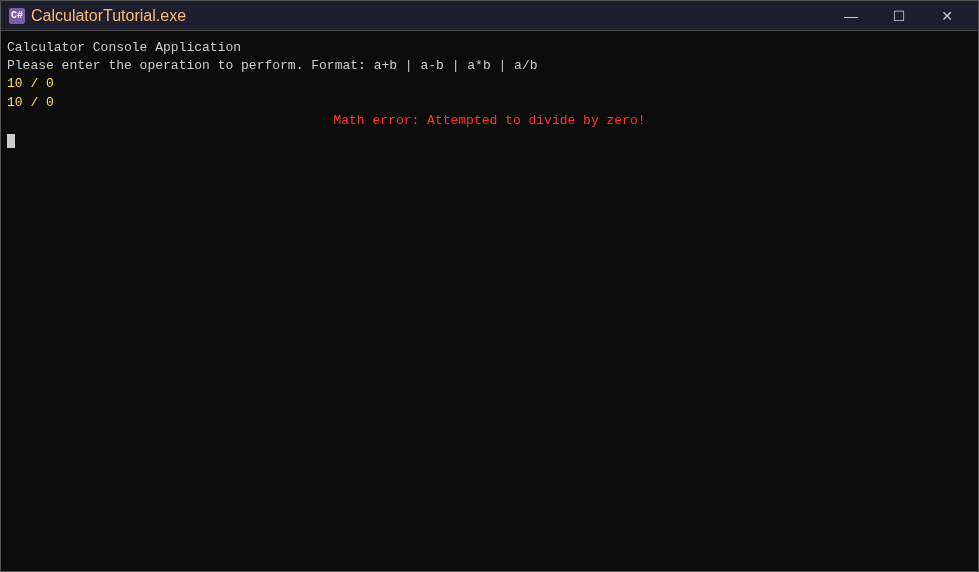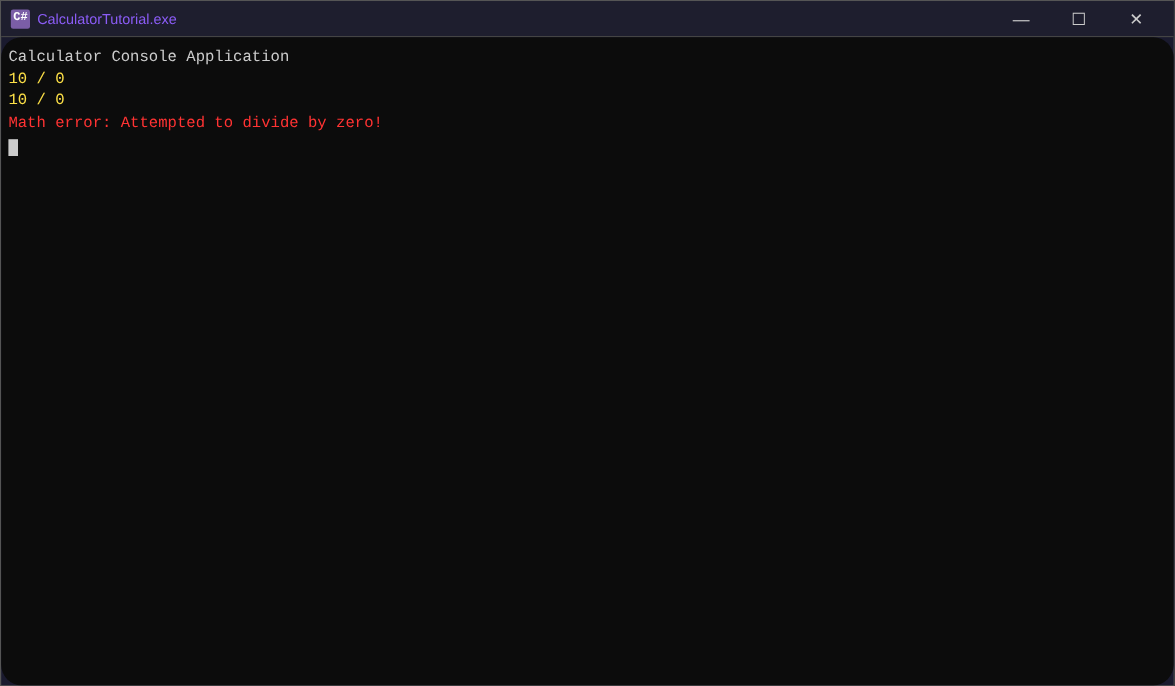--- a/index.html
+++ b/index.html
@@ -48,22 +48,22 @@
       border-radius: 2px;
       display: flex;
       align-items: center;
       justify-content: center;
       font-size: 10px;
       color: white;
       font-weight: bold;
     }
 
     .title-bar-text {
-      color: #8b5cf6;
-      font-size: 12px;
+      color: #fdba74;
+      font-size: 16px;
       font-family: 'Segoe UI', Arial, sans-serif;
     }
 
     .title-bar-controls {
       display: flex;
       align-items: center;
       gap: 2px;
     }
 
     .title-bar-btn {
@@ -78,39 +78,39 @@
       align-items: center;
       justify-content: center;
       font-family: 'Segoe UI', Arial, sans-serif;
     }
 
     .console-area {
       flex: 1;
       background: #0c0c0c;
       padding: 8px 6px;
       overflow: hidden;
-      border-radius: 17px;
     }
 
     .console-line {
       font-size: 13px;
       line-height: 1.4;
       white-space: pre;
     }
 
     .console-line.white {
       color: #cccccc;
     }
 
     .console-line.yellow {
       color: #fde047;
     }
 
     .console-line.red {
       color: #ff3333;
+      text-align: center;
     }
 
     .cursor {
       display: inline-block;
       width: 8px;
       height: 14px;
       background: #cccccc;
       vertical-align: bottom;
       animation: blink 1s step-end infinite;
     }
@@ -135,18 +135,19 @@
       <button class="title-bar-btn">—</button>
       <button class="title-bar-btn">☐</button>
       <button class="title-bar-btn close">✕</button>
     </div>
   </div>
 
   <div class="console-area">
 
   <div class="console-line white">Calculator Console Application</div>
       <div class="console-line white"></div>
+      <div class="console-line white">Please enter the operation to perform. Format: a+b | a-b | a*b | a/b</div>
       <div class="console-line yellow">10 / 0</div>
       <div class="console-line yellow">10 / 0</div>
       <div class="console-line red">Math error: Attempted to divide by zero!</div>
       <div class="console-line white"><span class="cursor"></span></div>
     </div>
 </div>
 
 </body></html>

